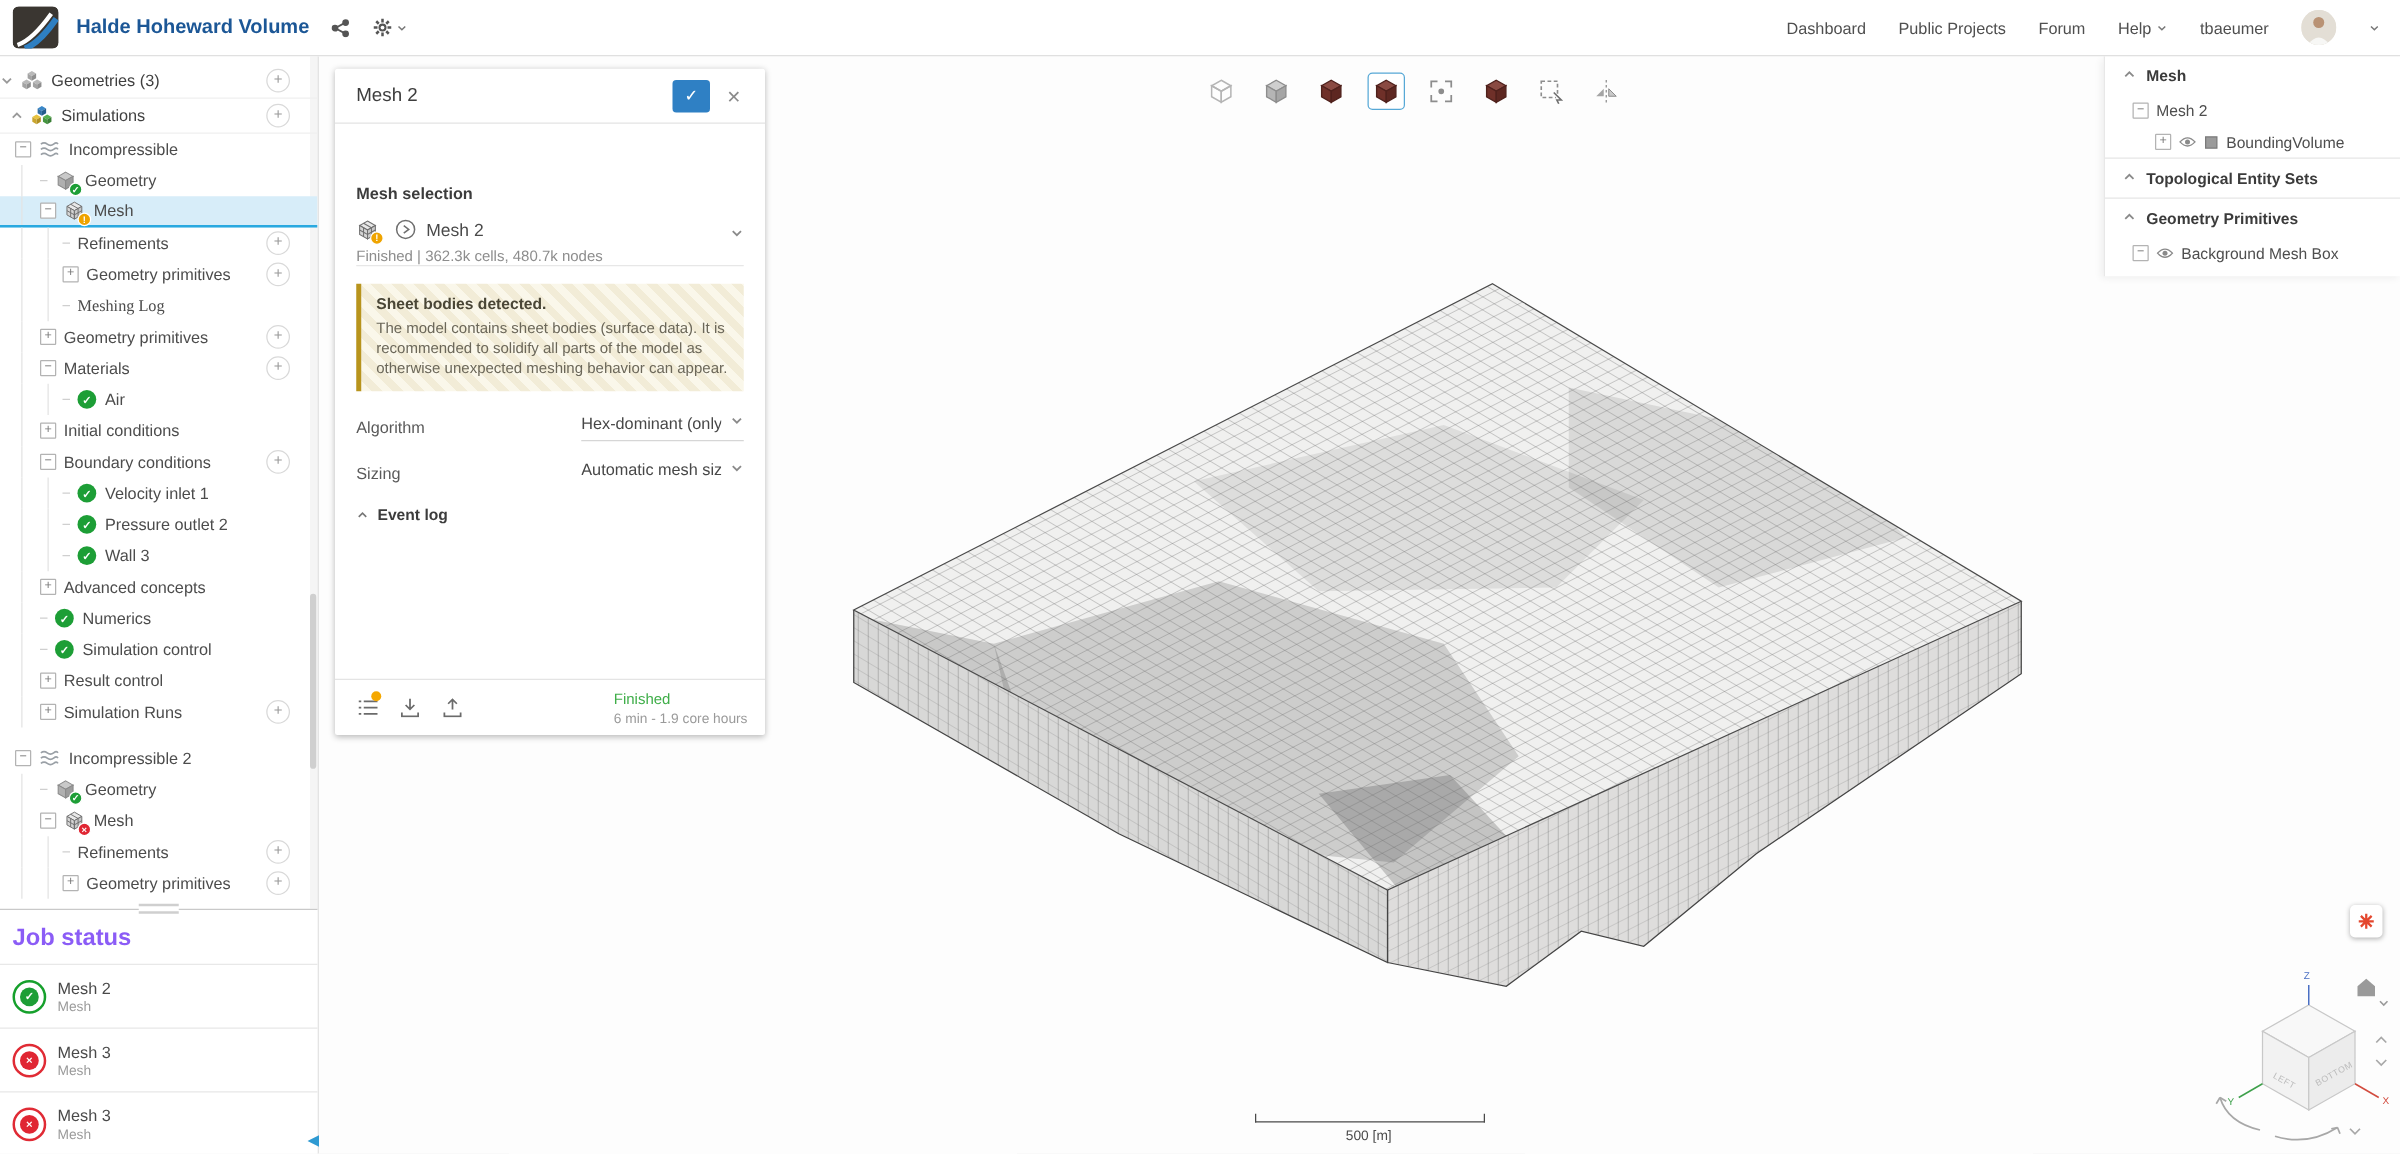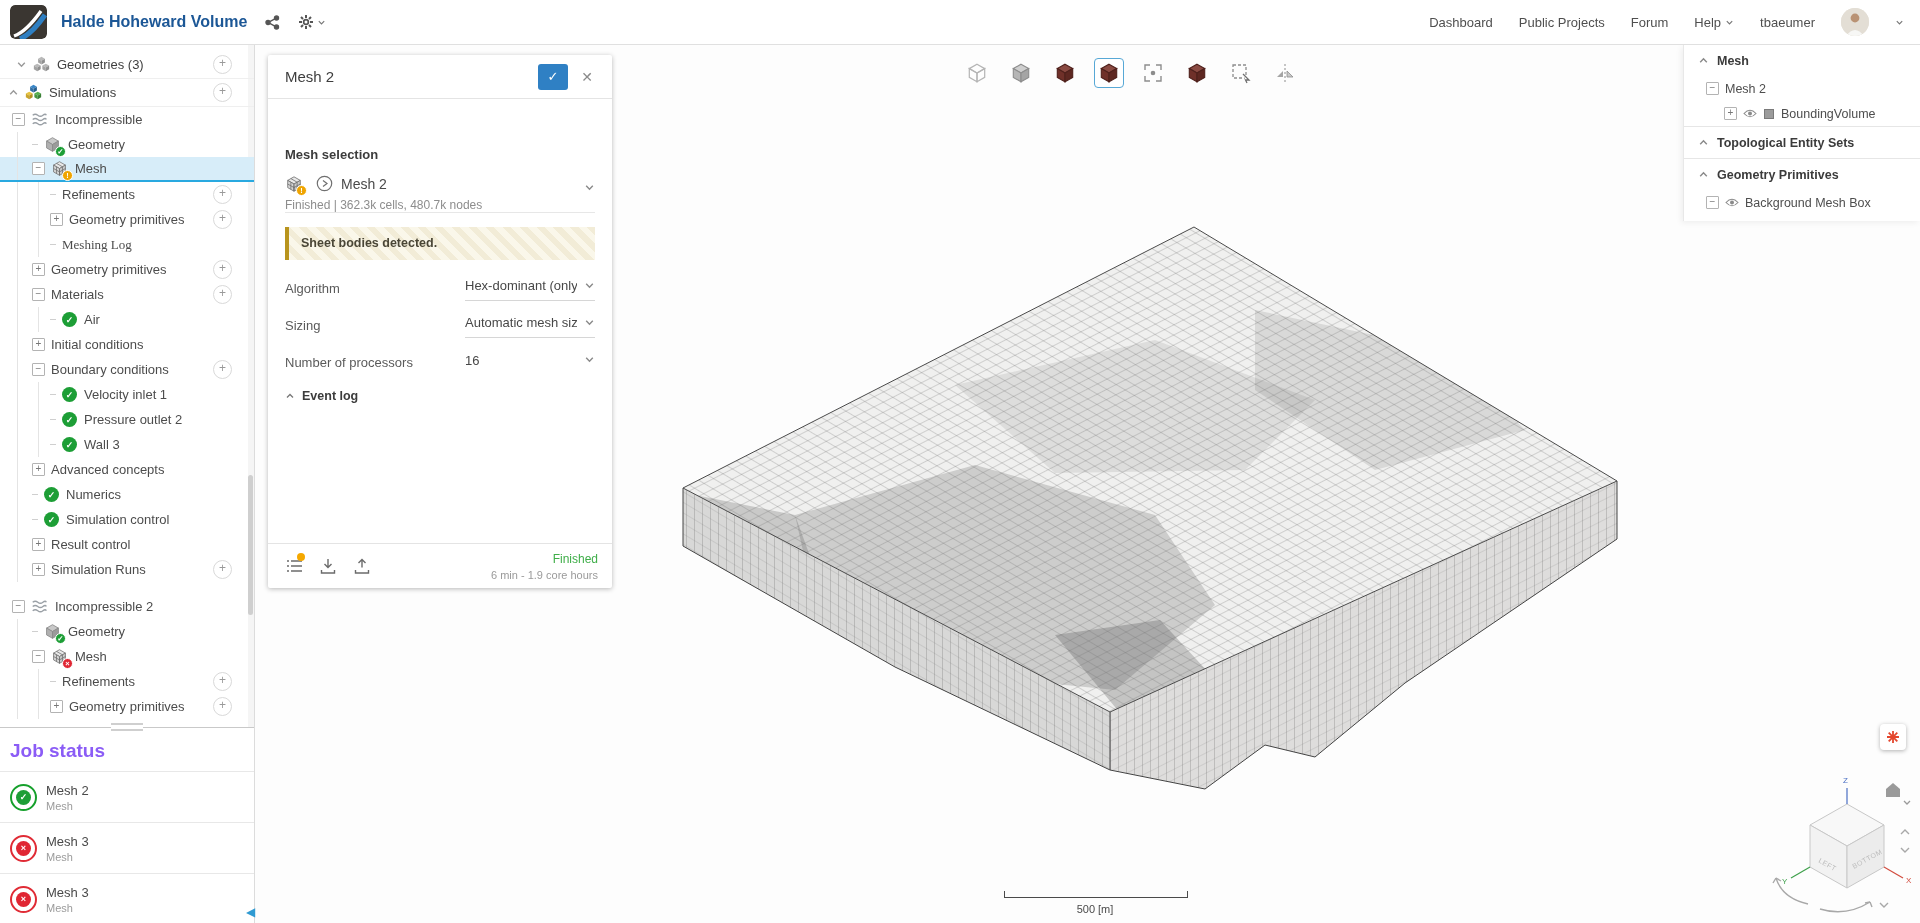--- a/index.html
+++ b/index.html
@@ -91,21 +91,21 @@
         border-bottom:1px solid #d6d6d6;padding-bottom:5px;cursor:pointer;}
   .frow:last-child .fval{border-bottom:none;}
   .fvtext{font-size:13px;color:#474747;white-space:nowrap;overflow:hidden;max-width:112px;}
   .eventrow{margin-top:8px;display:flex;align-items:center;gap:7px;cursor:pointer;}
   .eventlbl{font-size:12.5px;font-weight:bold;color:#3c3c3c;}
   .wp-foot{position:absolute;left:0;right:0;bottom:0;height:45px;border-top:1px solid #e4e4e4;
            display:flex;align-items:center;padding:0 14px 0 15px;box-sizing:border-box;}
   .footico{position:relative;width:22px;height:20px;margin-right:12px;display:flex;align-items:center;
            justify-content:center;cursor:pointer;}
   .notifdot{position:absolute;right:0px;top:-3px;width:8px;height:8px;border-radius:50%;background:#f5a800;}
-  .footright{margin-left:auto;text-align:right;}
+  .footright{margin-left:auto;}
   .footstatus{font-size:12px;color:#3fae49;}
   .footdur{font-size:11px;color:#9a9a9a;margin-top:3px;}
   
   .rightpanel{position:absolute;right:0;top:45px;width:236px;background:#fff;z-index:15;
               border-left:1px solid #e8e8e8;box-shadow:-2px 2px 6px rgba(0,0,0,.06);padding-bottom:6px;}
   .rp-header{height:31px;display:flex;align-items:center;padding-left:14px;gap:8px;cursor:pointer;}
   .rp-header .htxt{font-size:12.5px;font-weight:bold;color:#3b3b3b;}
   .rp-sep{border-top:1px solid #e6e6e6;}
   .rp-item{height:25px;display:flex;align-items:center;font-size:12.5px;color:#4e4e4e;cursor:pointer;gap:6px;}
 </style>
@@ -356,21 +356,21 @@
         </svg>
         <span>Background Mesh Box</span>
       </div>
     </div>
 
   <div class="sidebar">
     <div class="tree" id="tree">
       <div class="scrolltrack">
           <div class="scrollthumb"></div>
         </div>
-    <div class="trow toplvl" style="padding-left: 16px;">
+    <div class="trow toplvl" style="padding-left: 0;">
           <span class="caret">
             <svg width="11" height="11" viewBox="0 0 10 10">
               <path d="M2 3.5L5 6.5L8 3.5" stroke="#9a9a9a" fill="none" stroke-width="1.3"></path>
             </svg>
           </span>
           <span class="tico">
             <svg width="17" height="17" viewBox="0 0 20 20">
      <g></g>
      <polygon points="10,1 14,3.3 10,5.6 6,3.3" fill="#b9b9b9"></polygon>
               <polygon points="6,3.3 10,5.6 10,10 6,7.7" fill="#a3a3a3"></polygon>
@@ -659,49 +659,41 @@
         <span class="meshname">Mesh 2</span>
         <span class="meshchev">
           <svg width="11" height="11" viewBox="0 0 10 10">
               <path d="M2 3.5L5 6.5L8 3.5" stroke="#8a8a8a" fill="none" stroke-width="1.3"></path>
             </svg>
         </span>
       </div>
       <div class="meshmeta">Finished | 362.3k cells, 480.7k nodes</div>
       <div class="warnbox">
         <div class="warntitle">Sheet bodies detected.</div>
+        <div class="warnbody">The model contains sheet bodies (surface data). It is recommended to solidify all parts of the model as otherwise unexpected meshing behavior can appear.</div>
       </div>
       <div class="fields" id="fields">
           <div class="frow">
             <span class="flabel">Algorithm</span>
      <span class="fval">
        <span class="fvtext">Hex-dominant (only C</span>
        <span><svg width="11" height="11" viewBox="0 0 10 10">
                   <path d="M2 3.5L5 6.5L8 3.5" stroke="#8a8a8a" fill="none" stroke-width="1.3"></path>
                 </svg></span>
             </span>
           </div>
           <div class="frow">
             <span class="flabel">Sizing</span>
      <span class="fval">
        <span class="fvtext">Automatic mesh sizin</span>
        <span><svg width="11" height="11" viewBox="0 0 10 10">
                   <path d="M2 3.5L5 6.5L8 3.5" stroke="#8a8a8a" fill="none" stroke-width="1.3"></path>
                 </svg></span>
             </span>
           </div>
-          <div class="frow">
-            <span class="flabel">Number of processors</span>
-     <span class="fval">
-       <span class="fvtext">16</span>
-       <span><svg width="11" height="11" viewBox="0 0 10 10">
-                  <path d="M2 3.5L5 6.5L8 3.5" stroke="#8a8a8a" fill="none" stroke-width="1.3"></path>
-                </svg></span>
-            </span>
-          </div>
         </div>
       <div class="eventrow">
         <svg width="10" height="10" viewBox="0 0 10 10">
             <path d="M2 6.5L5 3.5L8 6.5" stroke="#777" fill="none" stroke-width="1.3"></path>
           </svg>
         <span class="eventlbl">Event log</span>
       </div>
     </div>
     <div class="wp-foot">
       <div class="footico">

